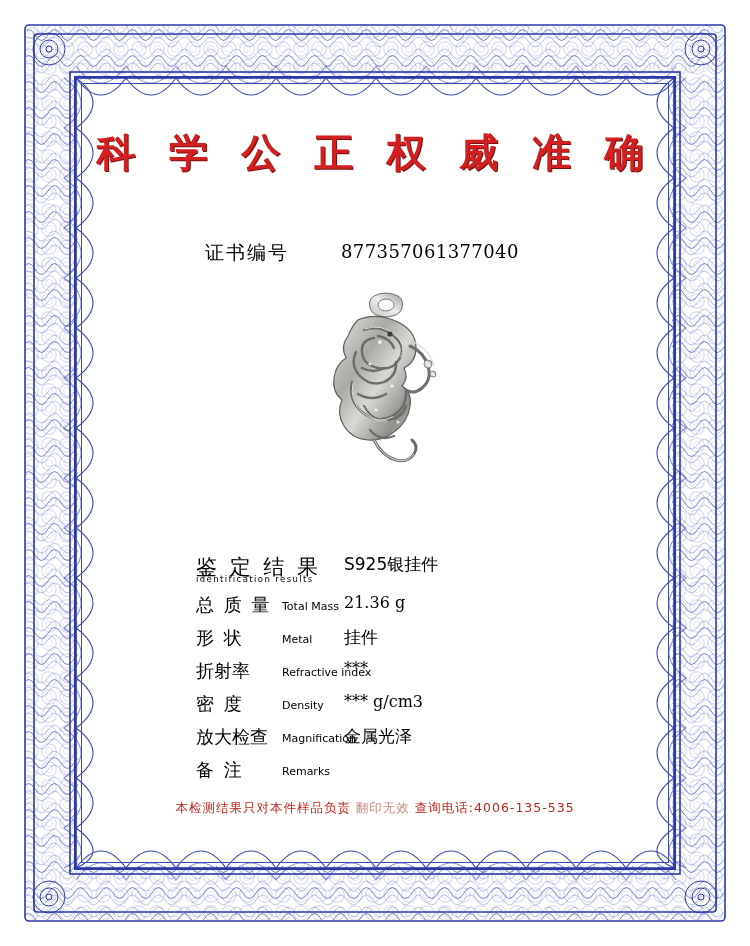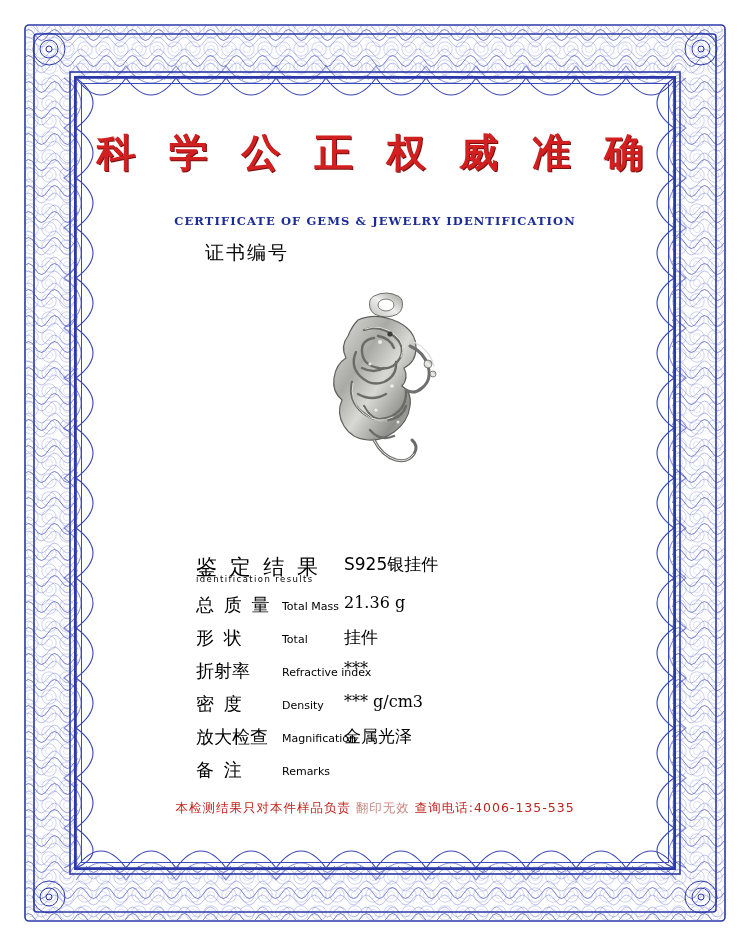--- a/index.html
+++ b/index.html
@@ -293,24 +293,24 @@
   </div>
 
   <div class="inner-frame"></div>
   <div class="inner-frame2"></div>
 
   <div class="content">
 
     <div class="headline">科 学  公 正  权 威  准 确</div>
 
 
-    <div class="title-en">CERTIFICATE OF GEMS &amp; JEWELRY IDENTIFICATION</div>
 
     <div class="cert-no-row">
       <span class="cert-no-label">证书编号</span>
+      <span class="cert-no-value">877357061377040</span>
     </div>
 
     <div class="photo">
       <svg width="135" height="200" viewBox="0 0 135 200">
         <defs>
           <linearGradient id="silv" x1="0" y1="0" x2="1" y2="1">
             <stop offset="0%" stop-color="#e3e3e1"></stop>
             <stop offset="35%" stop-color="#a9a9a6"></stop>
             <stop offset="55%" stop-color="#d8d8d5"></stop>
             <stop offset="80%" stop-color="#8f8f8c"></stop>
@@ -374,21 +374,21 @@
       </div>
 
       <div class="res-row">
         <span class="res-label-cn spaced3">总 质 量</span>
         <span class="res-label-en inline">Total Mass</span>
         <span class="res-value serif">21.36 g</span>
       </div>
 
       <div class="res-row">
         <span class="res-label-cn spaced3">形   状</span>
-        <span class="res-label-en inline">Total</span>
+        <span class="res-label-en inline">Metal</span>
         <span class="res-value">挂件</span>
       </div>
 
 
       <div class="res-row">
         <span class="res-label-cn">折射率</span>
         <span class="res-label-en inline">Refractive index</span>
         <span class="res-value serif">***</span>
       </div>
 

